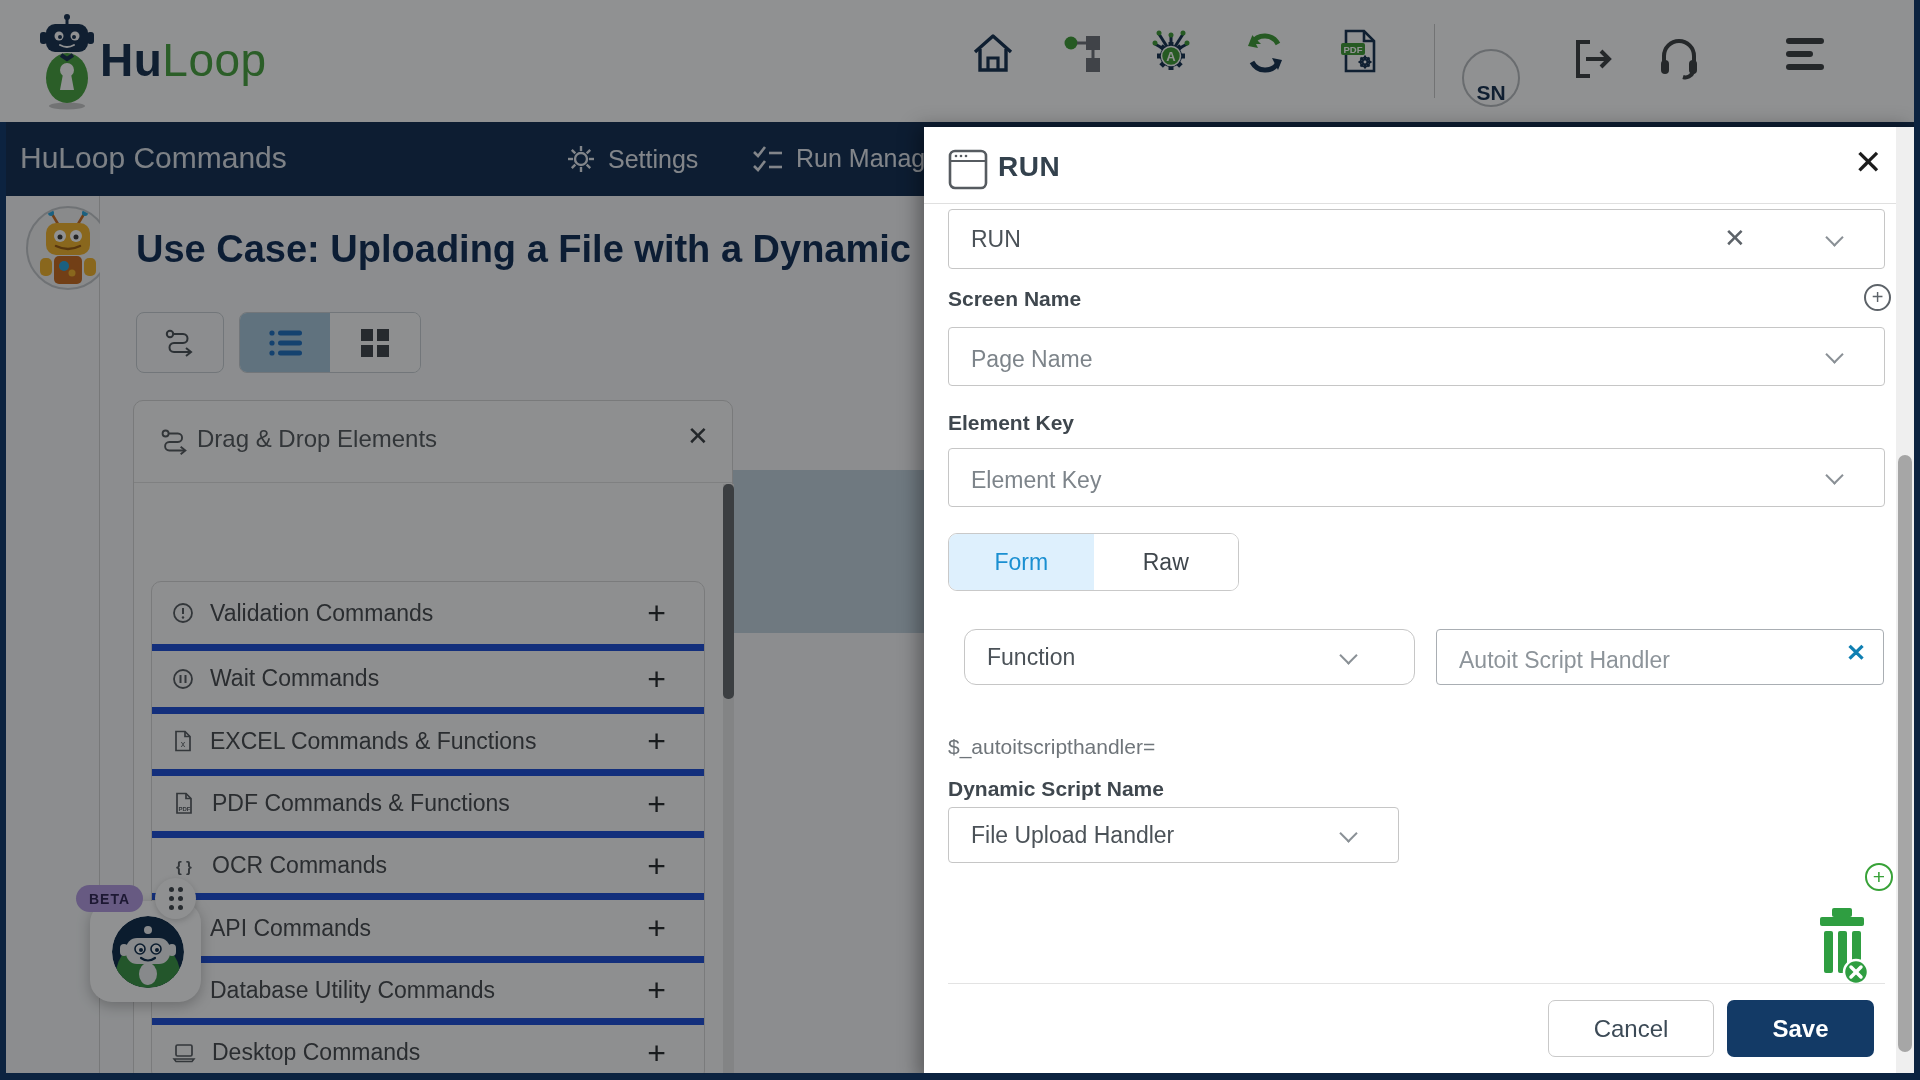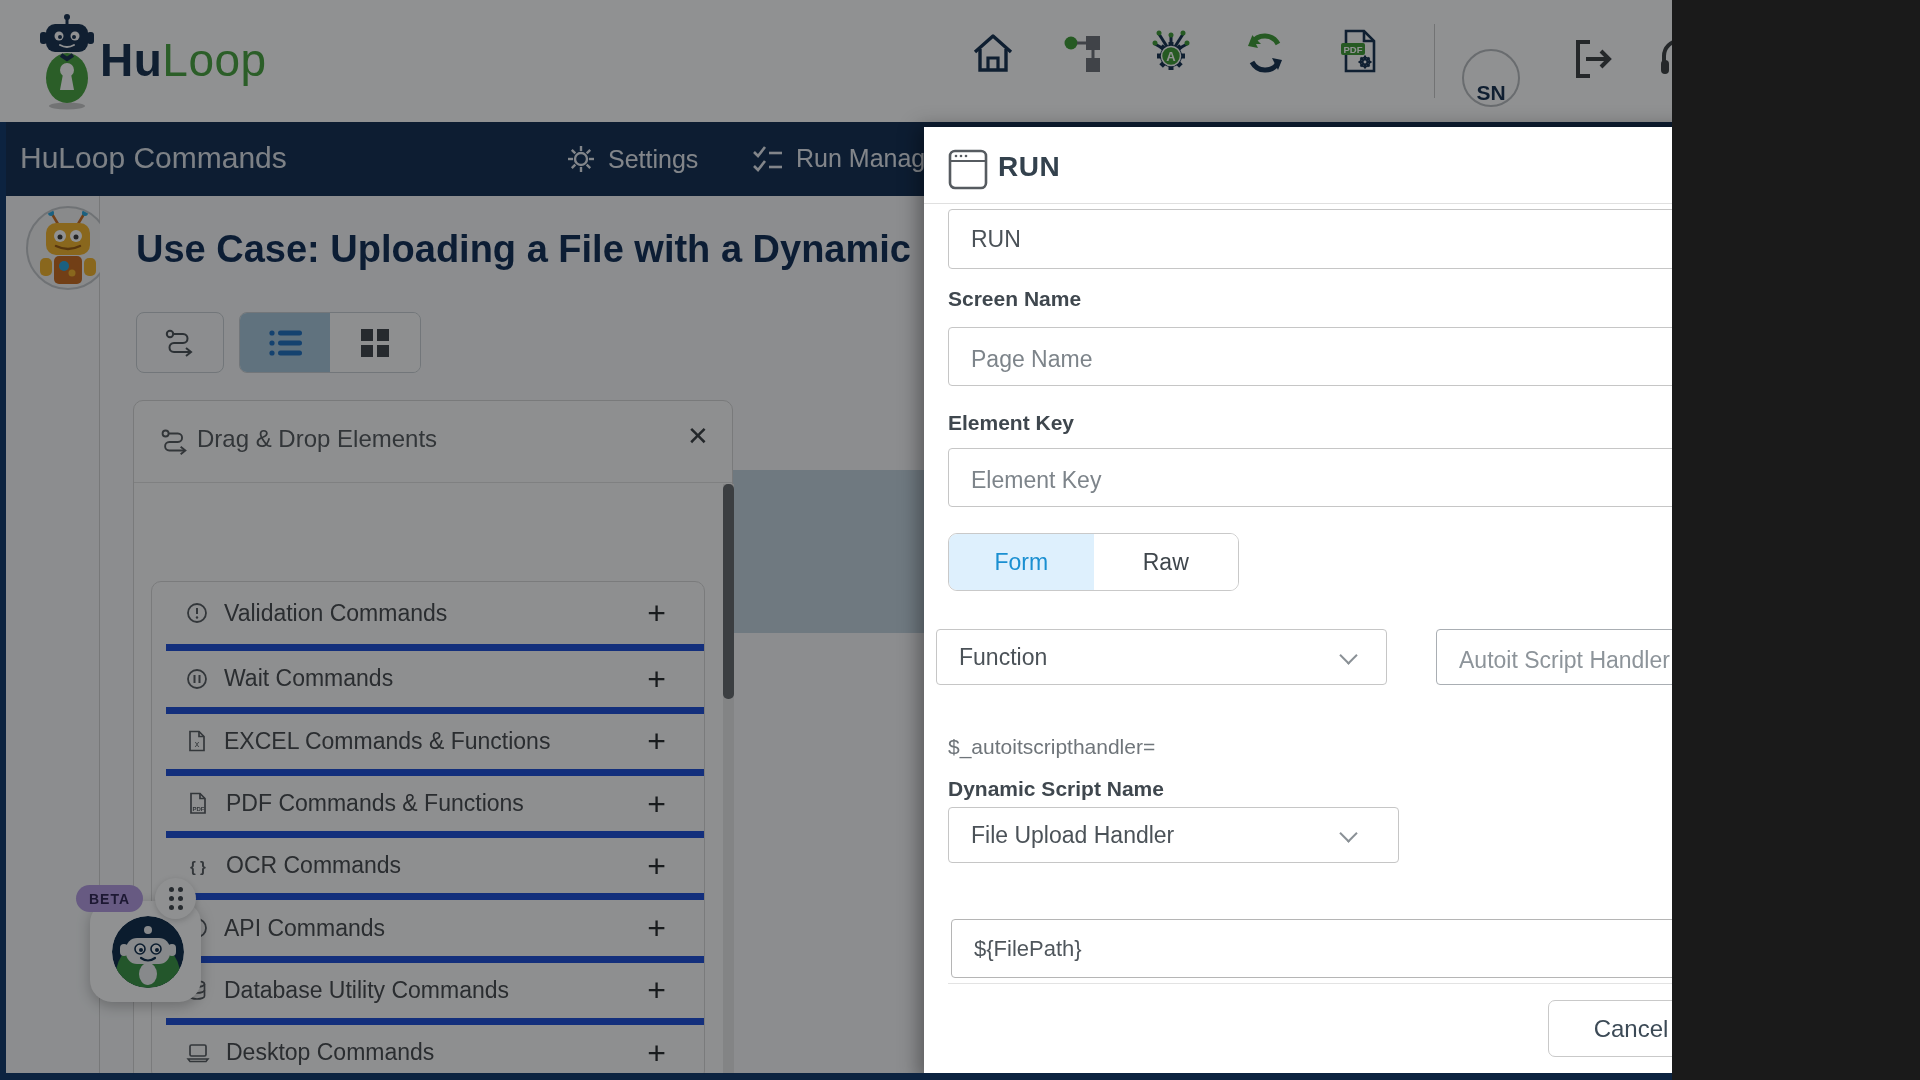--- a/index.html
+++ b/index.html
@@ -1,18 +1,18 @@
 <!DOCTYPE html>
 <html><head>
 <meta charset="utf-8">
 <style>
   * { margin:0; padding:0; box-sizing:border-box; }
   html,body { width:1920px; height:1080px; background:#1a1a1a; }
   body { font-family:"Liberation Sans", sans-serif; }
-  #screen { position:relative; width:1672px; height:1080px; background:#7dd3fc; overflow:hidden; }
+  #screen { position:relative; width:1920px; height:1080px; background:#7dd3fc; overflow:hidden; }
   .abs { position:absolute; }
 
   
   #app-header { left:0; top:0; width:1920px; height:122px; background:#ffffff; z-index:1; }
   .wordmark { left:100px; top:33px; font-size:46px; font-weight:700; color:#16304f; letter-spacing:0.5px; }
   .wordmark .loop { color:#48a23e; font-weight:400; }
   .hicon { top:30px; width:46px; height:46px; }
   .hdr-divider { left:1434px; top:24px; width:1px; height:74px; background:#c9c9c9; }
   .avatar-circle { left:1462px; top:49px; width:58px; height:58px; border-radius:50%; border:2px solid #b9bcbf;
                    display:flex; align-items:flex-end; justify-content:center; font-size:21px; font-weight:700; color:#16304f; background:#fff; }
@@ -42,21 +42,21 @@
   #canvas-block { left:633px; top:274px; width:191px; height:163px; background:#c3d4df; }
 
   
   #dnd-panel { left:33px; top:204px; width:600px; height:680px; background:#fcfcfc; border:1px solid #d5d5d5; border-radius:10px 10px 0 0; }
   #dnd-header { left:0; top:0; width:598px; height:82px; border-bottom:1px solid #e0e0e0; }
   #dnd-title { left:63px; top:24px; font-size:24px; color:#55595d; }
   #dnd-close { left:553px; top:22px; font-size:26px; color:#3a3e42; line-height:1; }
   #dnd-search { left:17px; top:93px; width:554px; height:62px; border:1px solid #cfcfcf; background:#fbfbfb; border-radius:2px;
                 font-size:24px; color:#4b5054; padding:0 24px; outline:none; font-family:"Liberation Sans",sans-serif; }
   #dnd-search::placeholder { color:#9aa0a5; }
-  #dnd-list { left:17px; top:180px; width:554px; height:500px; border:1px solid #d8d8d8; border-radius:10px; background:#fbfbfb; overflow:hidden;padding-left:14px; }
+  #dnd-list { left:17px; top:180px; width:554px; height:500px; border:1px solid #d8d8d8; border-radius:10px; background:#fbfbfb; overflow:hidden; }
   .dnd-row { position:relative; height:62.3px; display:flex; align-items:center; padding-left:20px; gap:16px; border-top:7px solid #1d4ed8; }
   .dnd-row:first-child { border-top:none; }
   .dnd-row .lbl { font-size:23px; color:#46494d; }
   .dnd-row .plus { position:absolute; right:38px; top:50%; transform:translateY(-50%); font-size:32px; font-weight:300; color:#26282a; }
   #dnd-scroll-track { left:589px; top:83px; width:11px; height:597px; background:#e8e8e8; }
   #dnd-scroll-thumb { left:589px; top:83px; width:11px; height:215px; background:#64686c; border-radius:5px; }
 
   
   #chat-widget { left:76px; top:878px; width:130px; height:130px; z-index:10; }
   #chat-card { left:14px; top:23px; width:111px; height:101px; background:#ffffff; border-radius:22px; box-shadow:0 4px 14px rgba(0,0,0,0.25); }
@@ -96,21 +96,21 @@
 
   #element-key-label { left:24px; top:284px; }
   #element-key-field { left:24px; top:321px; width:937px; height:59px; }
   #element-key-chev { left:904px; top:342px; }
 
   #mode-tabs { left:24px; top:406px; width:291px; height:58px; border:1px solid #c9c9c9; border-radius:9px; display:flex; overflow:hidden; background:#fff; }
   .mode-tab { width:145.5px; display:flex; align-items:center; justify-content:center; font-size:23px; }
   #tab-form { background:#def0fd; color:#1a8fd1; border-radius:8px 0 0 8px; }
   #tab-raw { background:#ffffff; color:#3f464c; }
 
-  #function-field { left:12px; top:502px; width:451px; height:56px; }
+  #function-field { left:40px; top:502px; width:451px; height:56px;border-radius:12px; }
   #function-chev { left:418px; top:522px; }
   #handler-field { left:512px; top:502px; width:448px; height:56px; border-color:#a9aeb3; }
   #handler-field .ph { color:#8d949a; }
   #handler-clear { left:922px; top:514px; font-size:24px; font-weight:600; color:#0f7fb2; line-height:1; }
 
   #assignment-text { left:24px; top:608px; font-size:21px; color:#6f757a; }
   #script-name-label { left:24px; top:650px; }
   #script-field { left:24px; top:680px; width:451px; height:56px; }
   #script-chev { left:418px; top:700px; }
 
@@ -502,23 +502,20 @@
     <span id="handler-clear" class="abs">✕</span>
 
     <span id="assignment-text" class="abs">$_autoitscripthandler=</span>
     <span id="script-name-label" class="abs lbl-strong">Dynamic Script Name</span>
     <div id="script-field" class="abs field">
       <span class="val">File Upload Handler</span>
     </div>
     <span id="script-chev" class="abs chev"></span>
 
     <div id="row-add" class="abs plus-circ">+</div>
-    <div id="filepath-field" class="abs field">
-      <input id="filepath-input" type="text" value="${FilePath}" style="">
-    </div>
     <svg id="trash-btn" class="abs" viewBox="0 0 56 82">
       <rect x="18" y="2" width="20" height="9" rx="2" fill="#2f9e41"></rect>
       <rect x="6" y="11" width="44" height="9" rx="2" fill="#2f9e41"></rect>
       <rect x="10" y="25" width="9" height="42" rx="2" fill="#2f9e41"></rect>
       <rect x="24" y="25" width="9" height="42" rx="2" fill="#2f9e41"></rect>
       <rect x="38" y="25" width="9" height="30" rx="2" fill="#2f9e41"></rect>
       <circle cx="42" cy="66" r="12" fill="#2f9e41" stroke="#ffffff" stroke-width="2.5"></circle>
       <line x1="37" y1="61" x2="47" y2="71" stroke="#ffffff" stroke-width="3.5" stroke-linecap="round"></line>
       <line x1="47" y1="61" x2="37" y2="71" stroke="#ffffff" stroke-width="3.5" stroke-linecap="round"></line>
     </svg>

